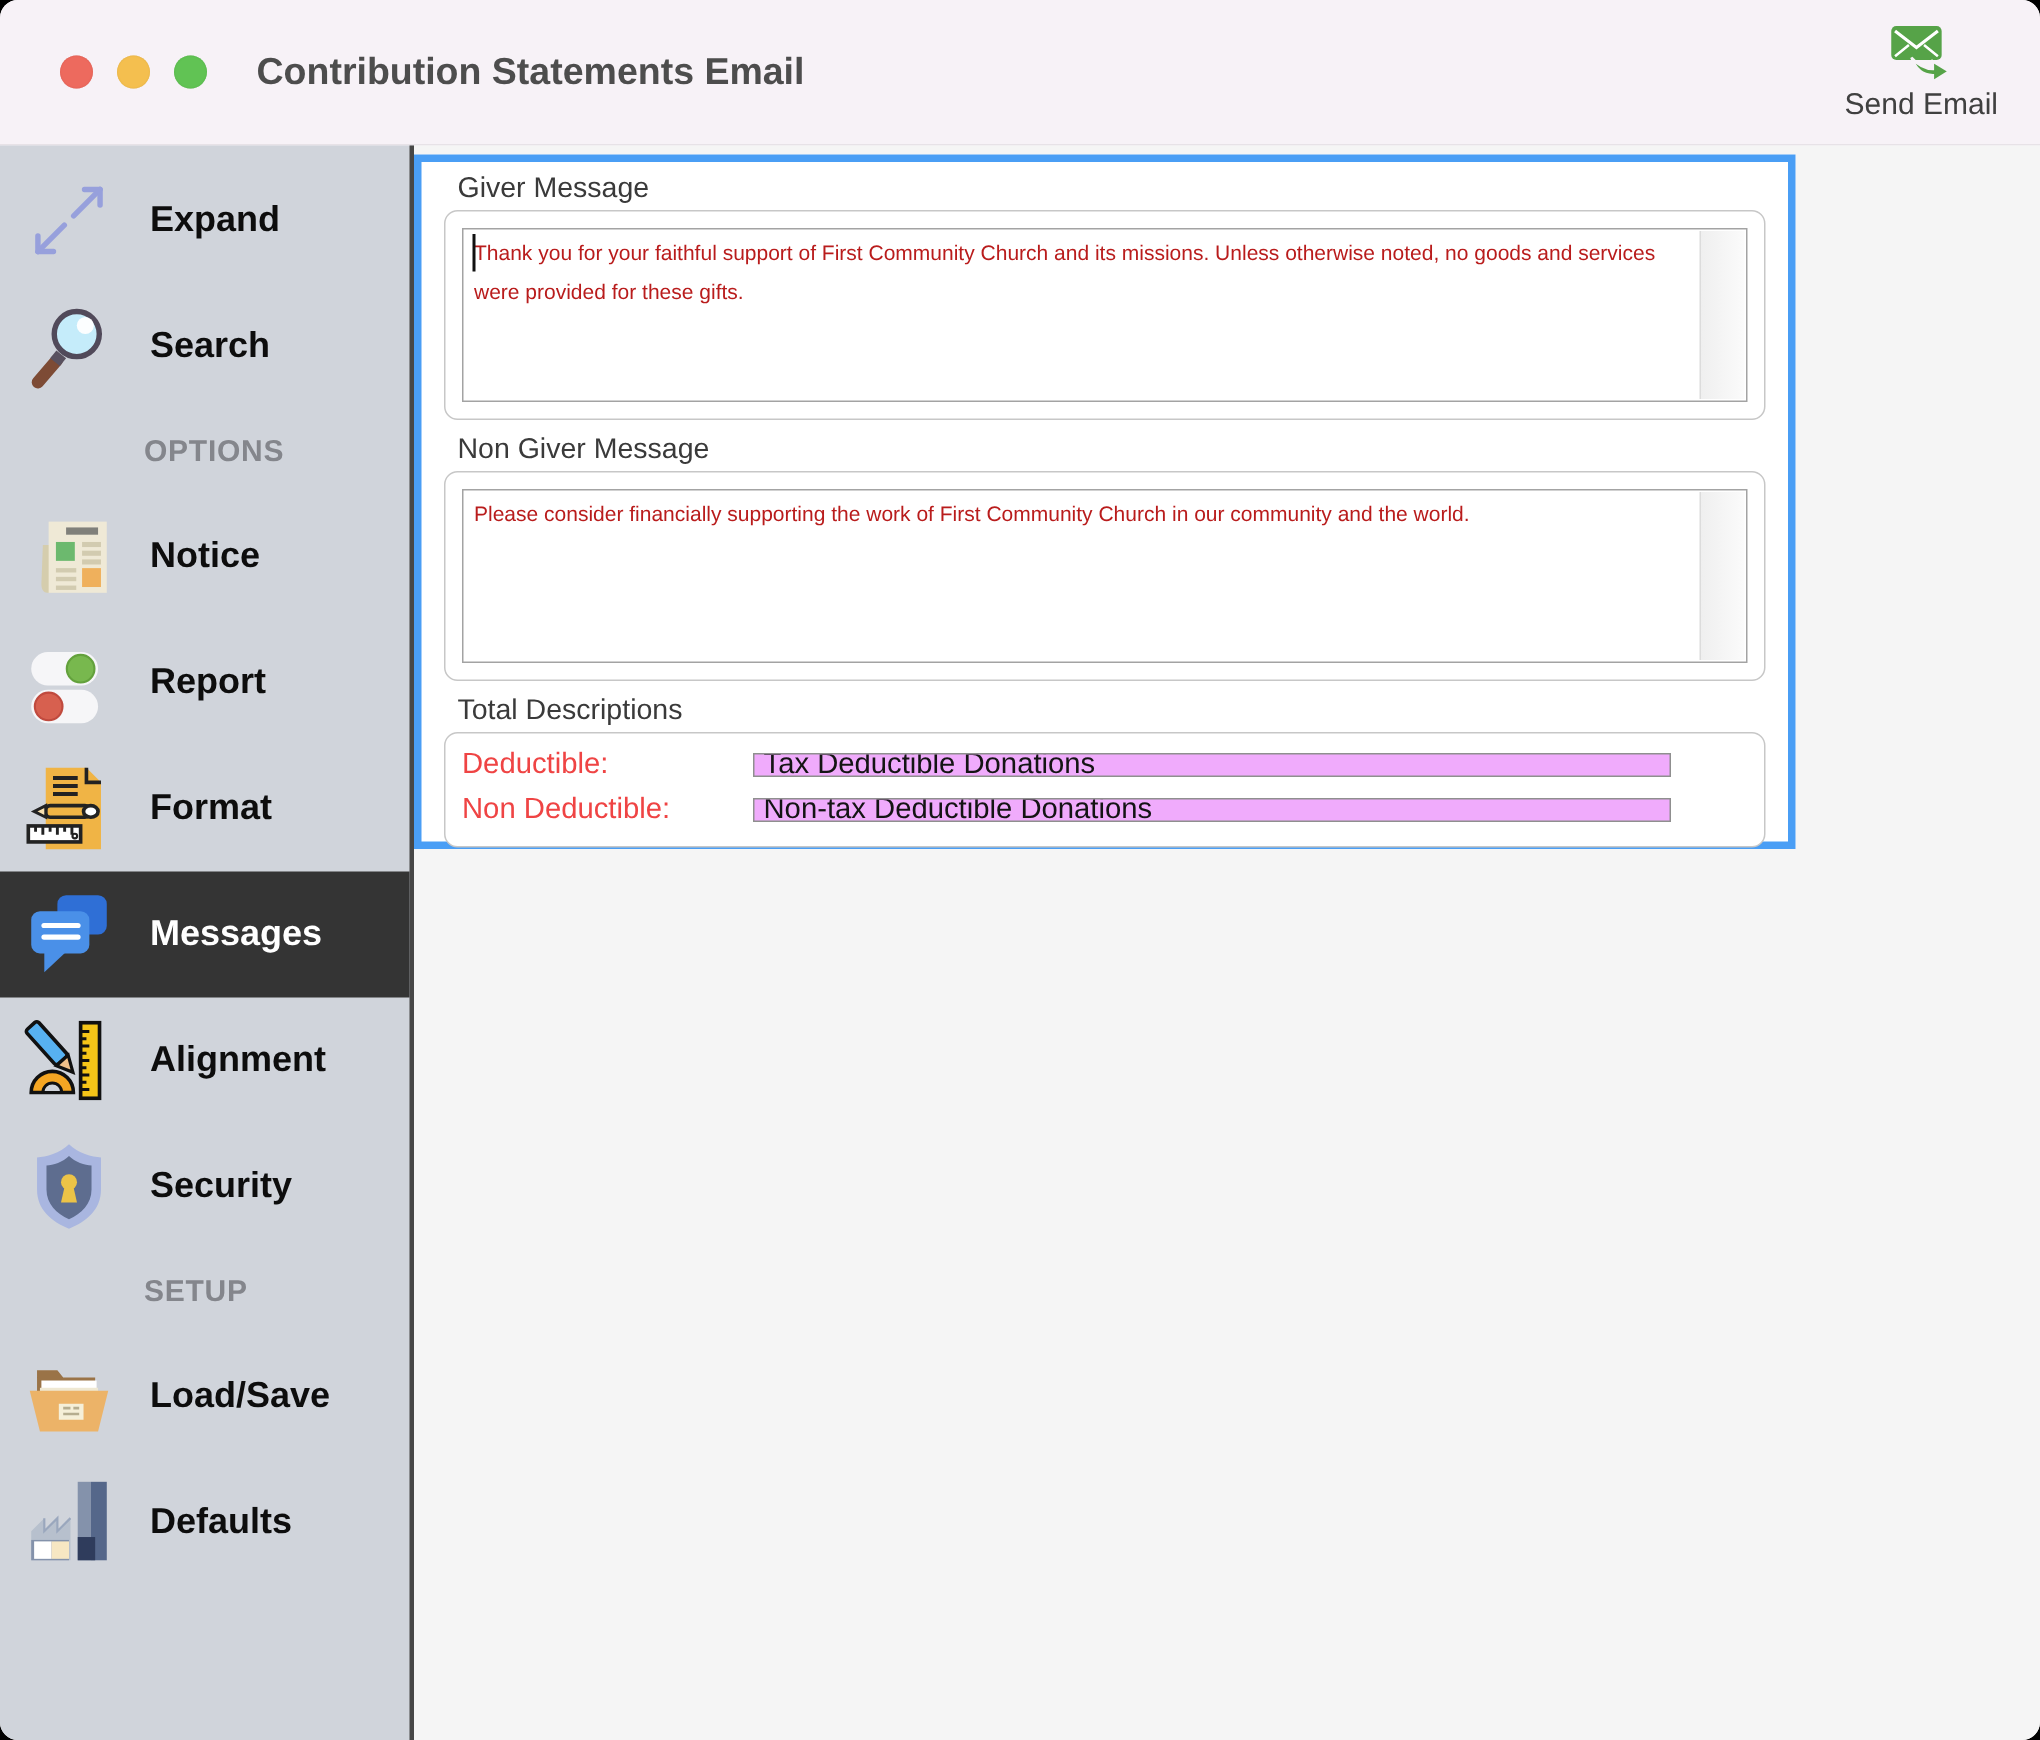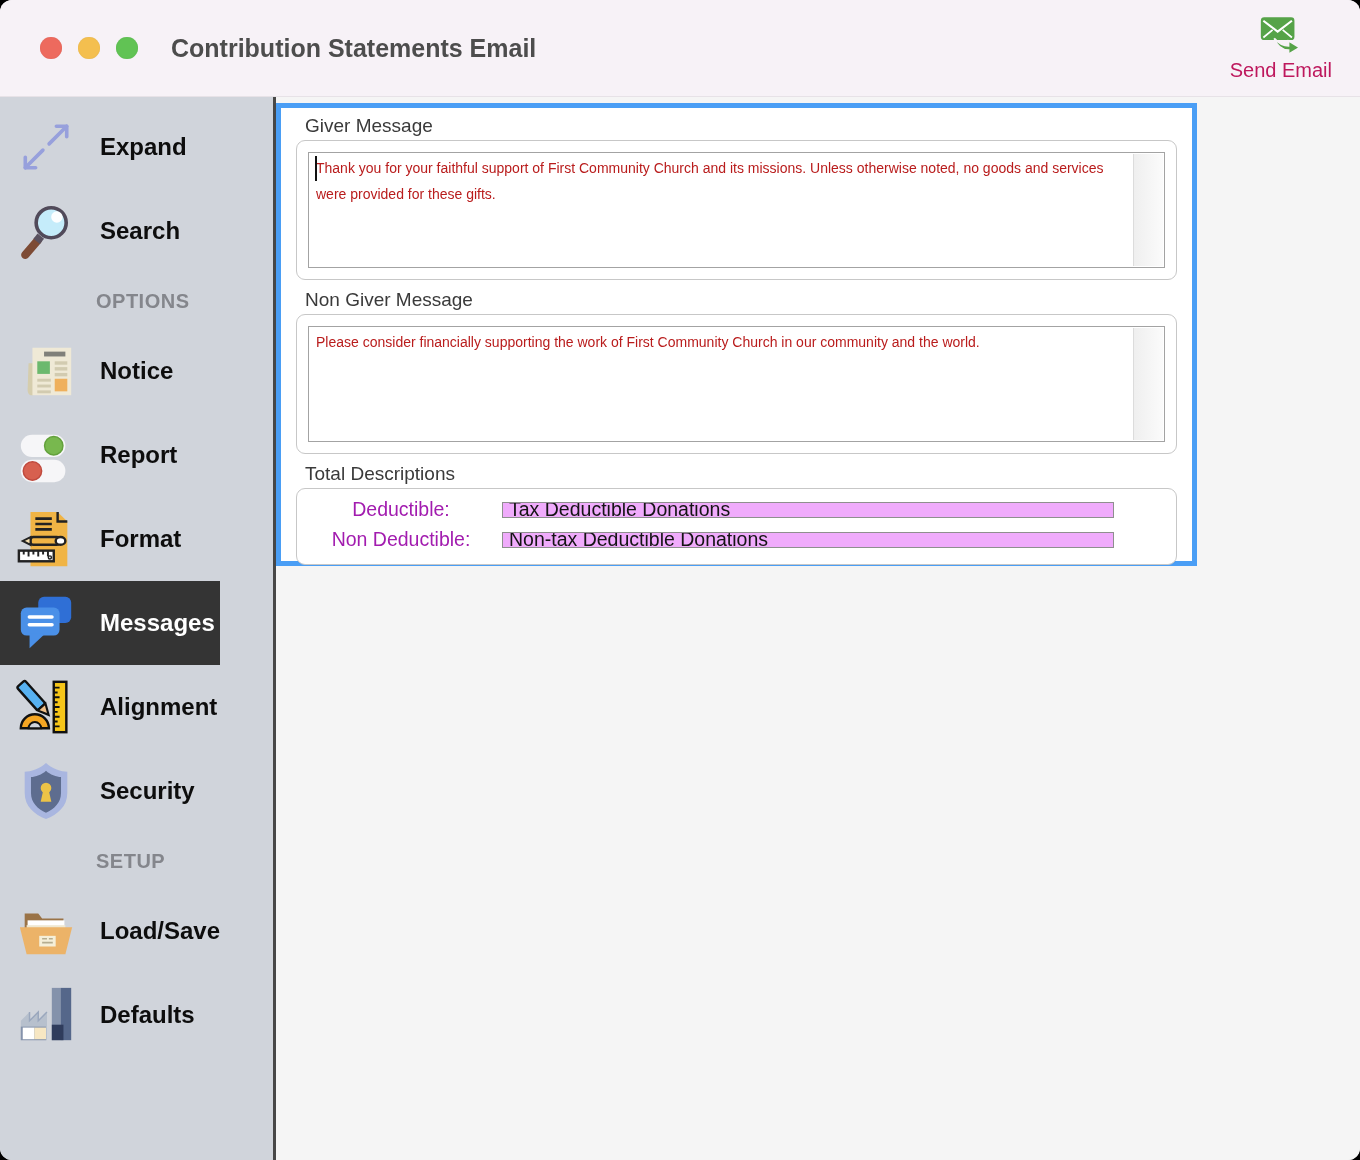--- a/index.html
+++ b/index.html
@@ -8,48 +8,48 @@
 
   
   .titlebar { height:97px; flex:0 0 97px; background:#f7f2f7; display:flex; align-items:center; border-bottom:1px solid #e7e2e7; }
   .traffic { display:flex; gap:16px; margin-left:40px; }
   .tl { width:22px; height:22px; border-radius:50%; }
   .tl.red { background:#ed6a5e; box-shadow:inset 0 0 1px #d0554a; }
   .tl.yellow { background:#f4bf4f; box-shadow:inset 0 0 1px #d8a63a; }
   .tl.green { background:#61c354; box-shadow:inset 0 0 1px #4aa93f; }
   .window-title { margin-left:33px; font-size:25px; font-weight:700; color:#4d4d4d;text-align:center; }
   .send-email { margin-left:auto; margin-right:20px; display:flex; flex-direction:column; align-items:center; gap:3px; cursor:default; padding:4px 8px; }
-  .send-email-label { font-size:20px; color:#be185d; }
+  .send-email-label { font-size:20px; color:#404040; }
 
   
   .main-row { flex:1; display:flex; min-height:0; }
 
   
-  .sidebar { width:276px; flex:0 0 276px; background:#d0d4db; border-right:3px solid #474747; display:flex; flex-direction:row; }
+  .sidebar { width:276px; flex:0 0 276px; background:#d0d4db; border-right:3px solid #474747; display:flex; flex-direction:column; }
   .nav { padding-top:8px; }
   .nav-item { height:84px; display:flex; align-items:center; cursor:default; }
   .nav-icon { width:64px; margin-left:14px; display:flex; justify-content:center; align-items:center; flex:0 0 64px; }
   .nav-label { margin-left:22px; font-size:24px; font-weight:700; color:#0d0d0d; white-space:nowrap; }
   .nav-item.selected { background:#343434; }
   .nav-item.selected .nav-label { color:#ffffff; }
   .section-header { height:56px; display:flex; align-items:center; padding-left:96px; font-size:20px; font-weight:700; color:#84868c; letter-spacing:0.5px; }
   .sidebar-bottom { margin-top:auto; border-top:3px solid #3c3c3c; height:83px; display:flex; align-items:center; }
 
   
   .content { flex:1; background:#f5f5f5; position:relative; min-width:0; }
   .panel { position:absolute; left:0; top:6px; width:921px; height:463px; background:#ffffff; border:5px solid #4a9ef5; padding:4px 10px 10px 10px; }
   .group-label { font-size:19px; color:#3a3a3a; margin:3px 0 3px 14px; }
   .group-box { border:1.5px solid #c7c7c7; border-radius:9px; padding:11px; margin:0 5px 9px 5px; background:#fff; }
   .fake-textarea { position:relative; border:1px solid #a3a3a3; height:116px; background:#fff; overflow:hidden; }
   .ta-text { display:block; padding:2px 40px 2px 7px; font-size:14px; line-height:26px; color:#b91c1c; }
   .caret { position:absolute; left:6px; top:3px; width:1.5px; height:25px; background:#111; }
   .scroll-track { position:absolute; top:1px; right:1px; bottom:1px; width:30px; background:linear-gradient(to right,#efefef,#fbfbfb); border-left:1px solid #dcdcdc; }
   .td-box { padding:9px 11px 6px 11px; }
   .td-row { display:flex; align-items:center; margin-bottom:7px; }
-  .td-label { width:186px; text-align:center; font-size:19.5px; color:#a21caf; flex:0 0 186px; }
+  .td-label { width:186px; text-align:left; font-size:19.5px; color:#ef4444; flex:0 0 186px; }
   .td-input { width:612px; height:16px; border:1.5px solid #8f8f8f; border-radius:0; background:#f0abfc; font-family:"Liberation Sans", sans-serif; font-size:19.5px; color:#141414; padding:2px 6px; margin-left:8px; outline:none; }
   svg { display:block; }
 </style>
 </head>
 <body>
 
 <div class="window">
 
   <div class="titlebar">
     <div class="traffic">

